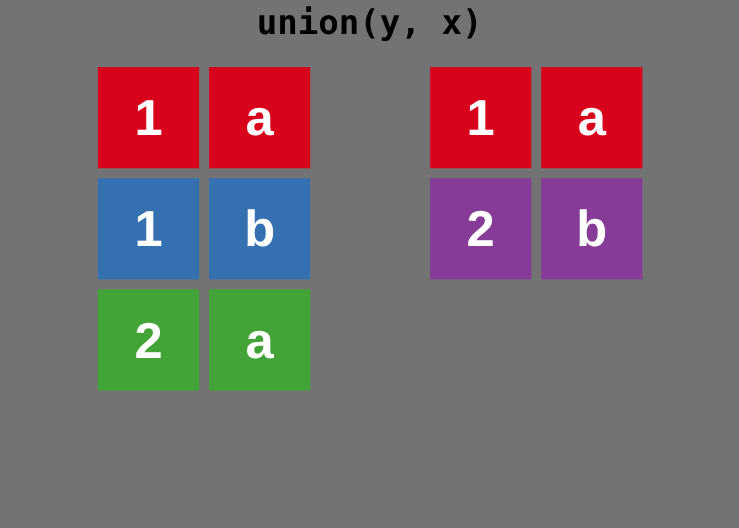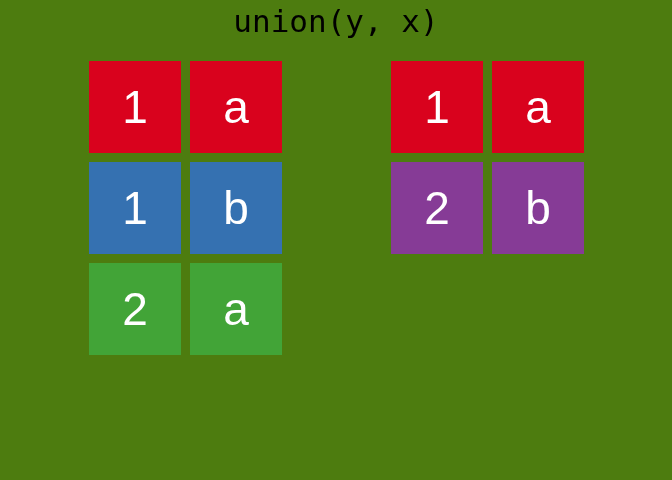--- a/index.html
+++ b/index.html
@@ -4,23 +4,24 @@
 <style>
   html, body {
     margin: 0;
     padding: 0;
     background: #ffffff;
   }
   .stage {
     position: relative;
     width: 672px;
     height: 480px;
-    background: #4d7c0f;
+    background: #737373;
     overflow: hidden;
     font-family: "Liberation Sans", sans-serif;
+    font-weight: bold;
   }
   .diagram-title {
     position: absolute;
     top: 1px;
     left: 0;
     width: 672px;
     text-align: center;
     font-family: "DejaVu Sans Mono", monospace;
     font-size: 31px;
     line-height: 40px;

